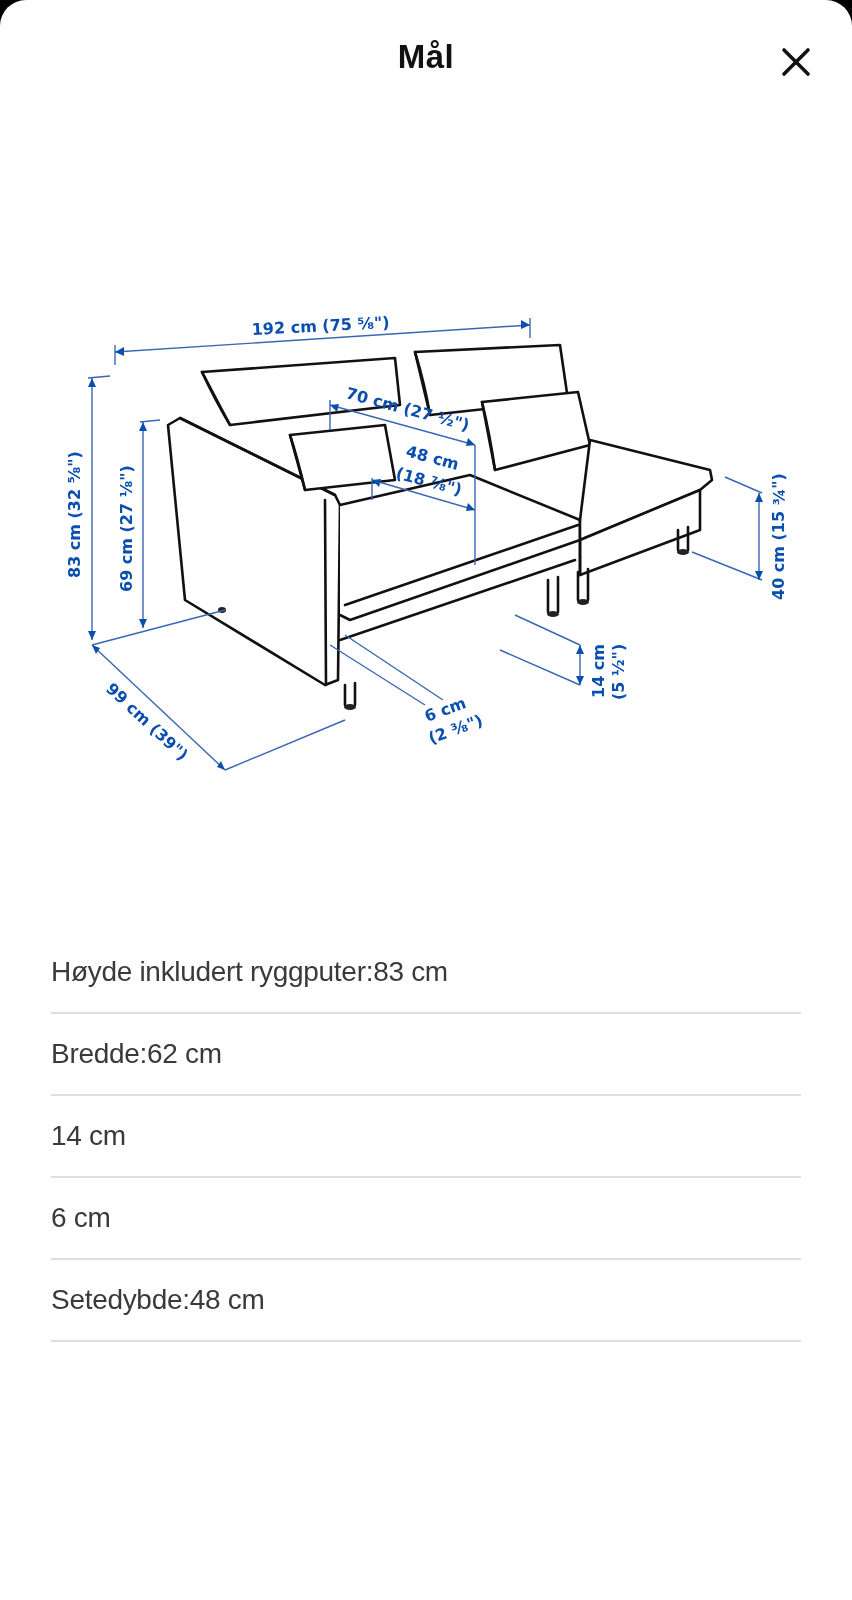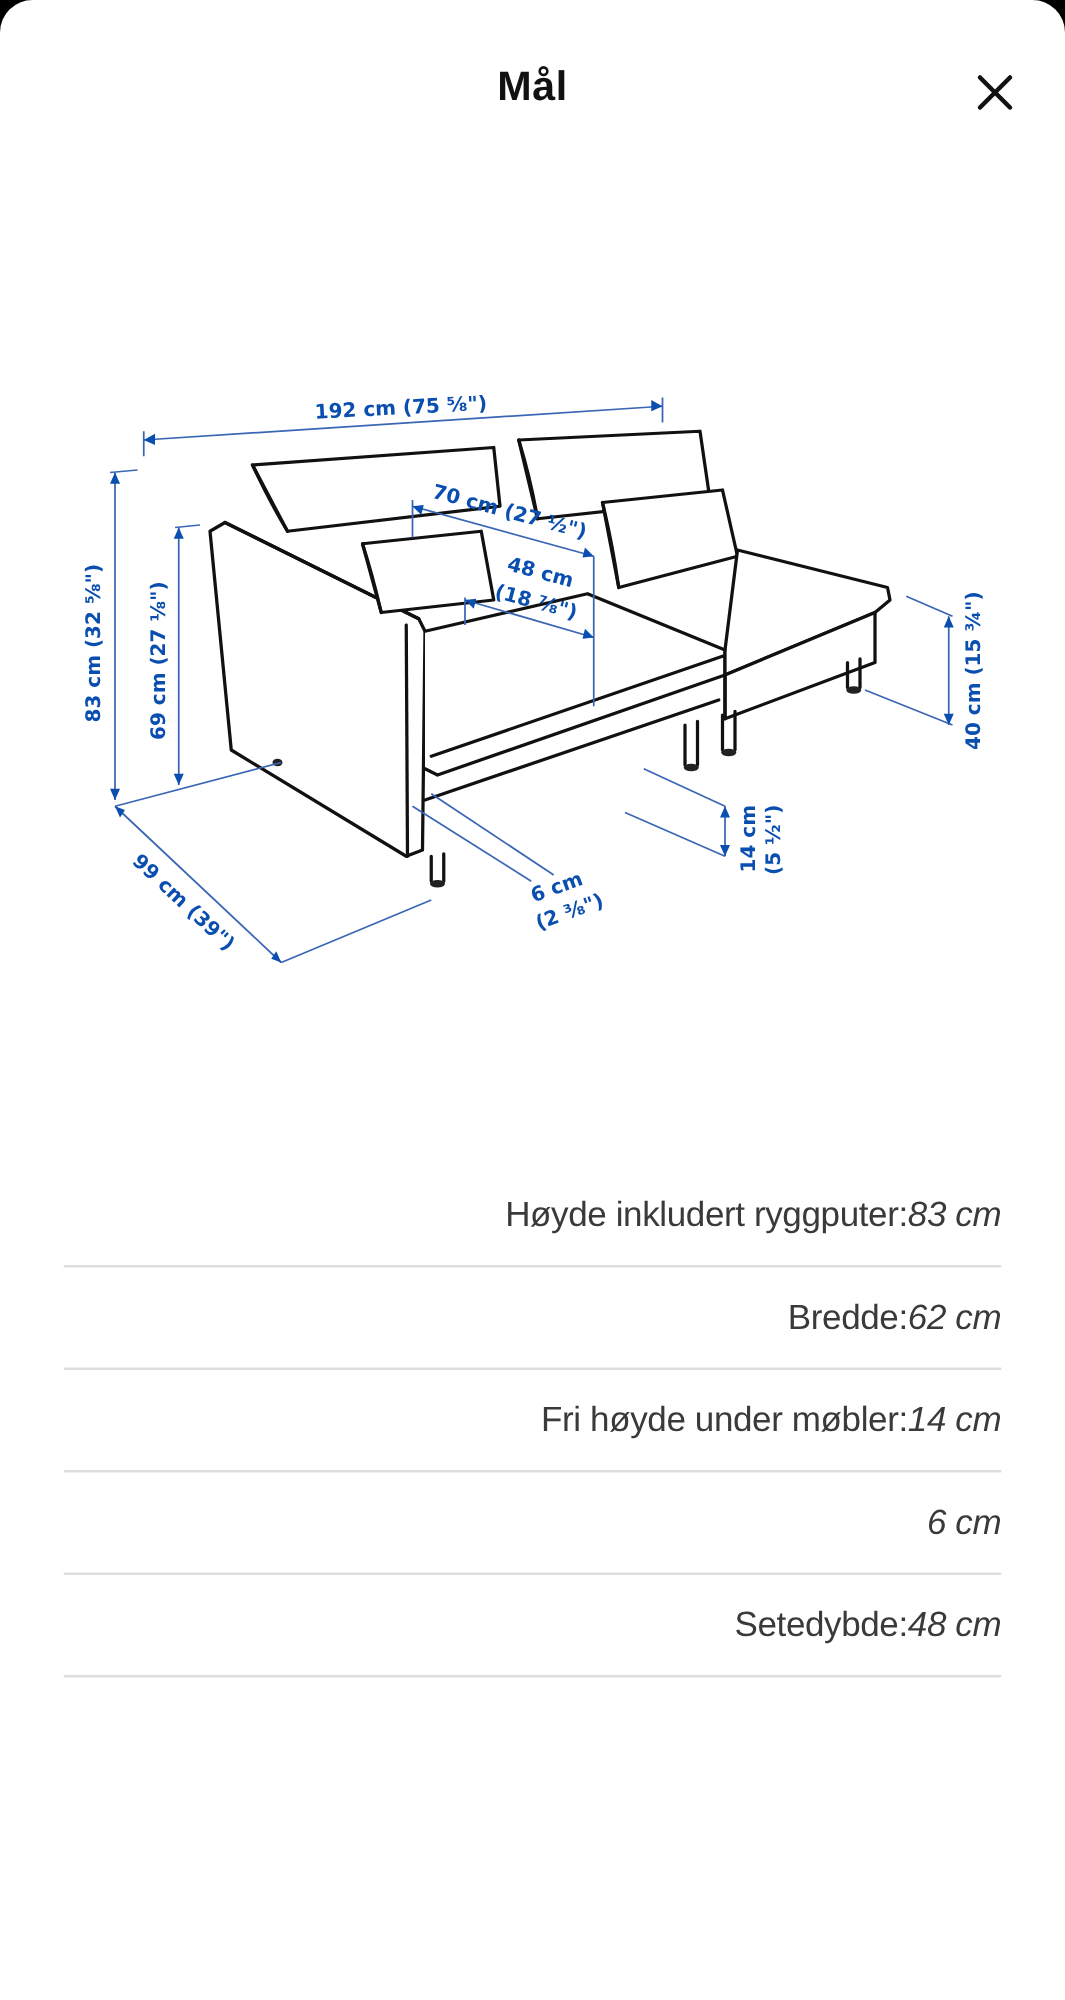--- a/index.html
+++ b/index.html
@@ -12,21 +12,21 @@
     position: absolute;
     left: 0; top: 0;
     width: 852px; height: 1600px;
     background: #fff;
     border-radius: 26px 26px 0 0;
     overflow: hidden;
     font-family: "Liberation Sans", "DejaVu Sans", sans-serif;
   }
   .header {
     position: absolute;
-    left: 0; top: 0; width: 852px; height: 120px; margin-top: 12px;
+    left: 0; top: 0; width: 852px; height: 120px;
   }
   .title {
     position: absolute;
     left: 0; right: 0; top: 38px;
     text-align: center;
     font-size: 33px;
     font-weight: 700;
     color: #111;
     letter-spacing: 0.5px;
   }
@@ -52,28 +52,28 @@
   .table {
     position: absolute;
     left: 51px; top: 932px;
     width: 750px;
   }
   .row {
     height: 82px;
     border-bottom: 2px solid #dedede;
     display: flex;
     align-items: center;
-    justify-content: flex-end;
+    justify-content: flex-start;
     box-sizing: border-box;
     font-size: 28px;
     color: #3a3a3a;
     letter-spacing: -0.3px;
   }
   .row .label { padding-top: 0; }
-  .row .value { text-align: right; font-style: italic; }
+  .row .value { text-align: right; }
 </style>
 </head>
 <body>
 
 <div class="sheet">
 
   <div class="header">
     <div class="title">Mål</div>
     <div class="close-btn">
       <svg width="30" height="30" viewBox="0 0 30 30">
@@ -184,21 +184,20 @@
   <div class="table">
     <div class="row">
       <span class="label">Høyde inkludert ryggputer:</span>
       <span class="value">83 cm</span>
     </div>
     <div class="row">
       <span class="label">Bredde:</span>
       <span class="value">62 cm</span>
     </div>
     <div class="row">
-      <span class="label">Fri høyde under møbler:</span>
       <span class="value">14 cm</span>
     </div>
     <div class="row">
       <span class="value">6 cm</span>
     </div>
     <div class="row">
       <span class="label">Setedybde:</span>
       <span class="value">48 cm</span>
     </div>
   </div>

